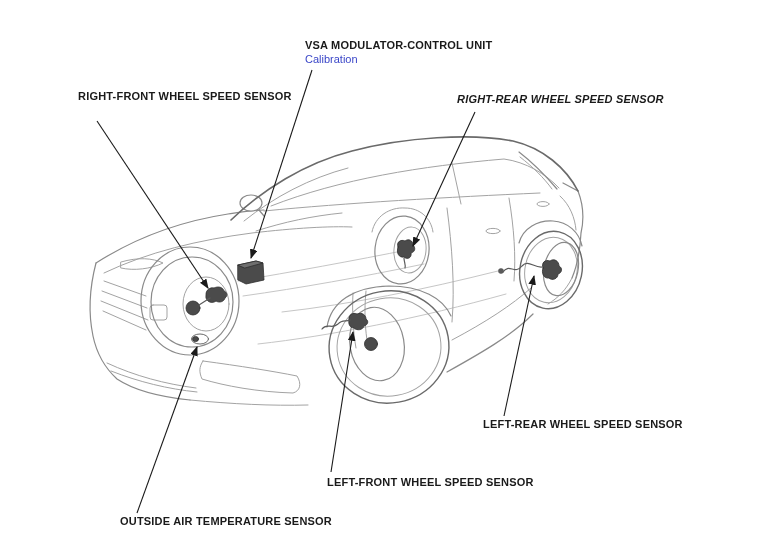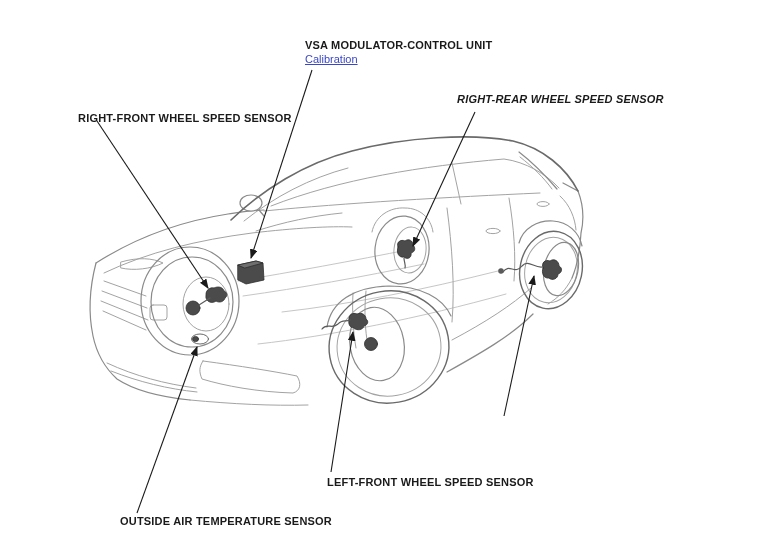--- a/index.html
+++ b/index.html
@@ -6,21 +6,21 @@
   #stage{
     position:relative;width:768px;height:549px;background:#ffffff;
     font-family:"Liberation Sans",sans-serif;overflow:hidden;border-radius:18px;
   }
   .callout{
     position:absolute;font-size:11px;font-weight:bold;color:#1a1a1a;
     letter-spacing:0.2px;white-space:nowrap;line-height:12px;
   }
   .cal-link{
     position:absolute;font-size:11px;font-weight:normal;color:#3a46c8;
-    text-decoration:underline;white-space:nowrap;line-height:12px;cursor:pointer;
+    white-space:nowrap;line-height:12px;cursor:pointer;
   }
   svg{position:absolute;left:0;top:0;}
 </style>
 </head>
 <body>
 
 <div id="stage">
 
   <svg width="768" height="549" viewBox="0 0 768 549">
     <defs>
@@ -125,21 +125,22 @@
       <line x1="475" y1="112" x2="413" y2="246" marker-end="url(#ah)"></line>
       <line x1="504" y1="416" x2="534" y2="276" marker-end="url(#ah)"></line>
       <line x1="331" y1="472" x2="353" y2="332" marker-end="url(#ah)"></line>
       <line x1="137" y1="513" x2="197" y2="347" marker-end="url(#ah)"></line>
     </g>
   </svg>
 
   <div class="callout" style="left:305px;top:39px;">VSA MODULATOR-CONTROL UNIT</div>
   <a class="cal-link" style="left:305px;top:53px;">Calibration</a>
 
-  <div class="callout" style="left:78px;top:112px;">RIGHT-FRONT WHEEL SPEED SENSOR</div>
+  <div class="callout" style="left:78px;top:90px;">RIGHT-FRONT WHEEL SPEED SENSOR</div>
 
   <div class="callout" style="left:457px;top:93px;font-style:italic;">RIGHT-REAR WHEEL SPEED SENSOR</div>
 
+  <div class="callout" style="left:483px;top:418px;">LEFT-REAR WHEEL SPEED SENSOR</div>
 
   <div class="callout" style="left:303px;top:476px;padding-left:24px;">LEFT-FRONT WHEEL SPEED SENSOR</div>
 
   <div class="callout" style="left:120px;top:515px;text-align:right;">OUTSIDE AIR TEMPERATURE SENSOR</div>
 </div>
 
 </body></html>

